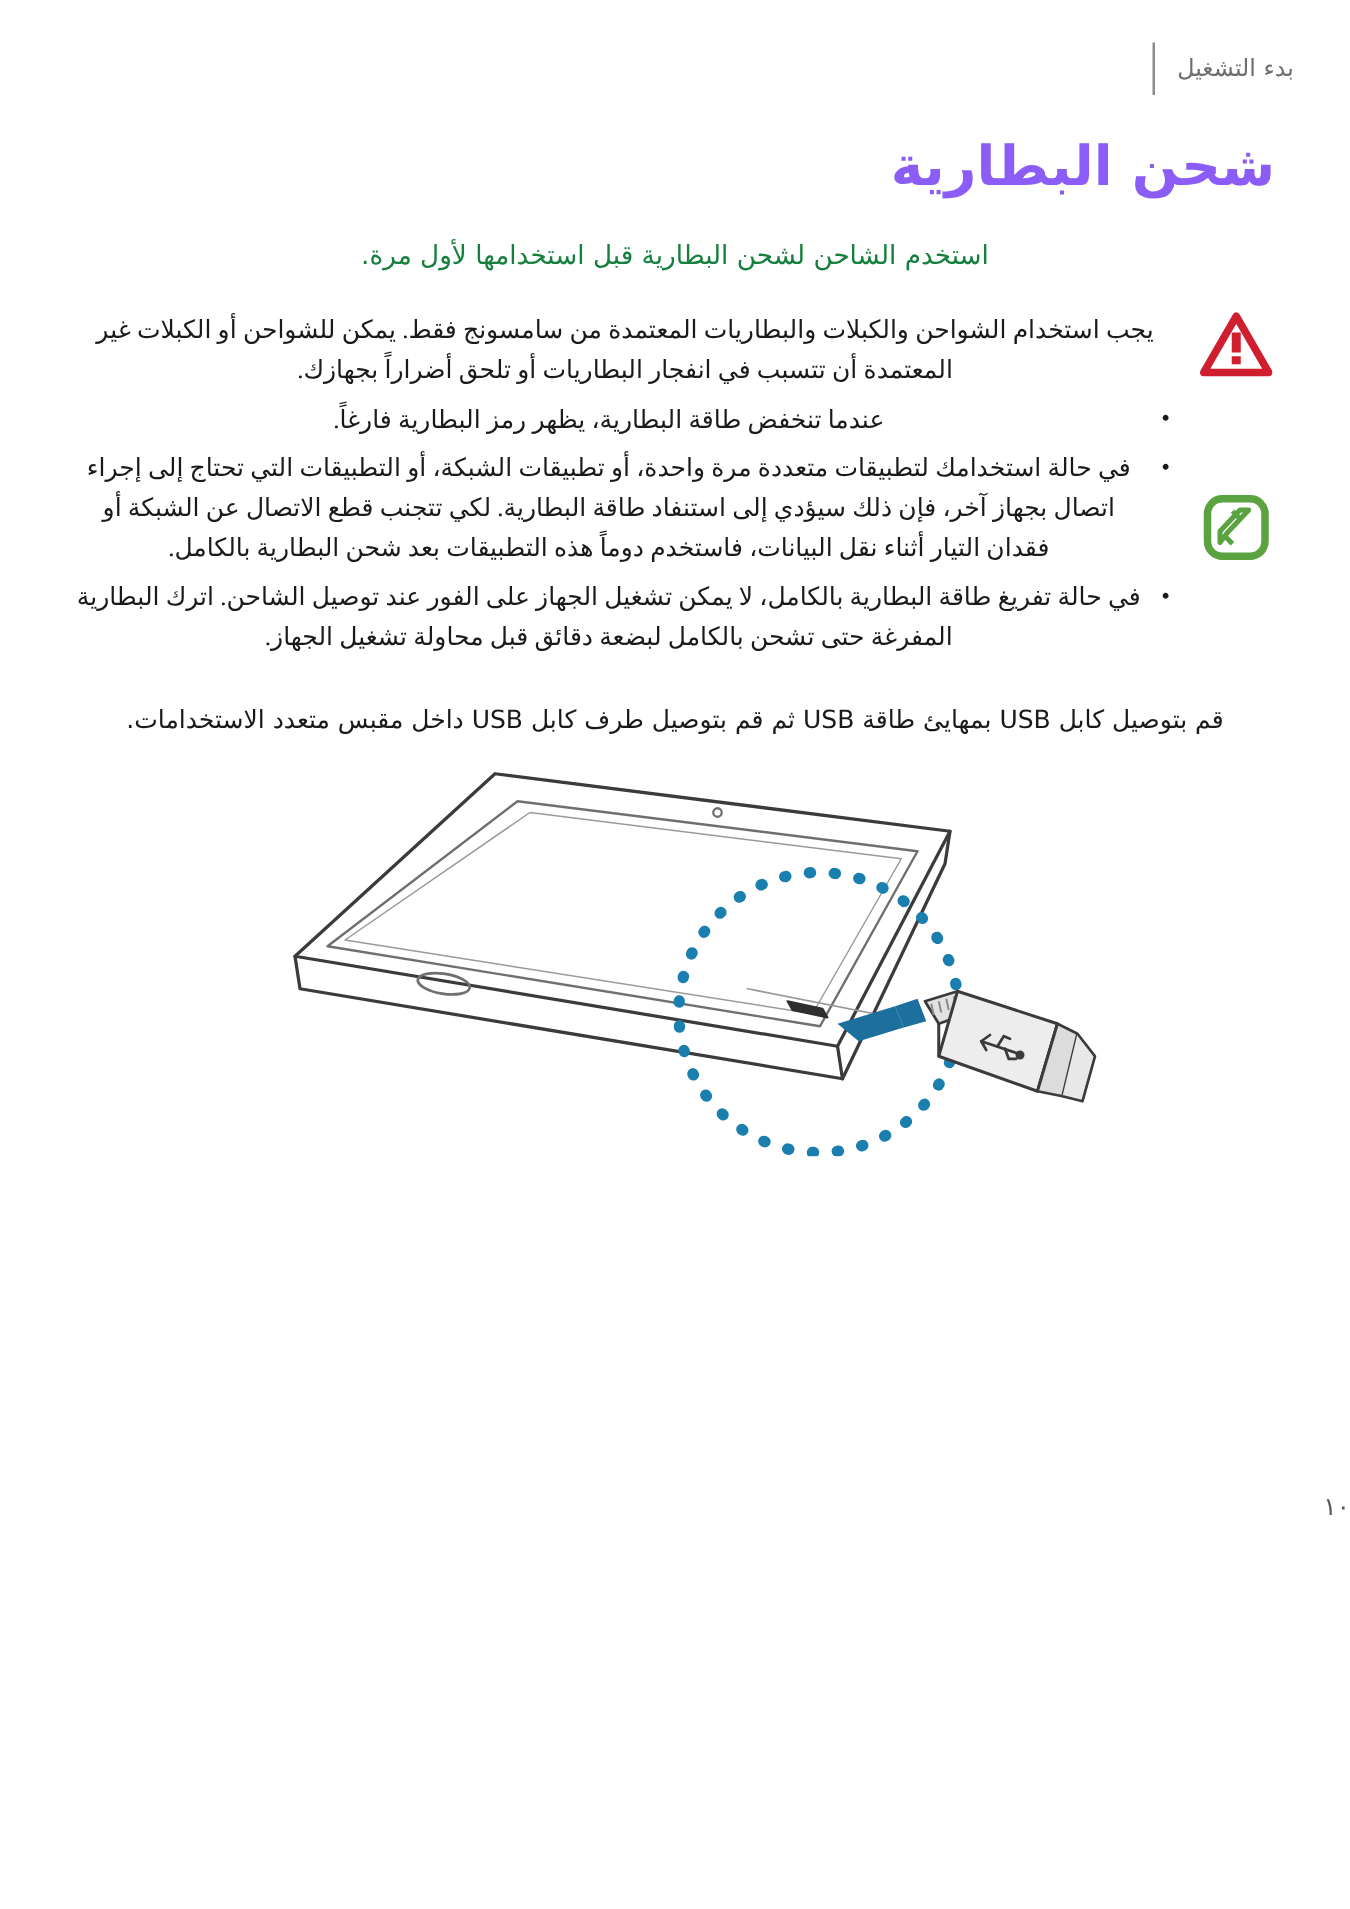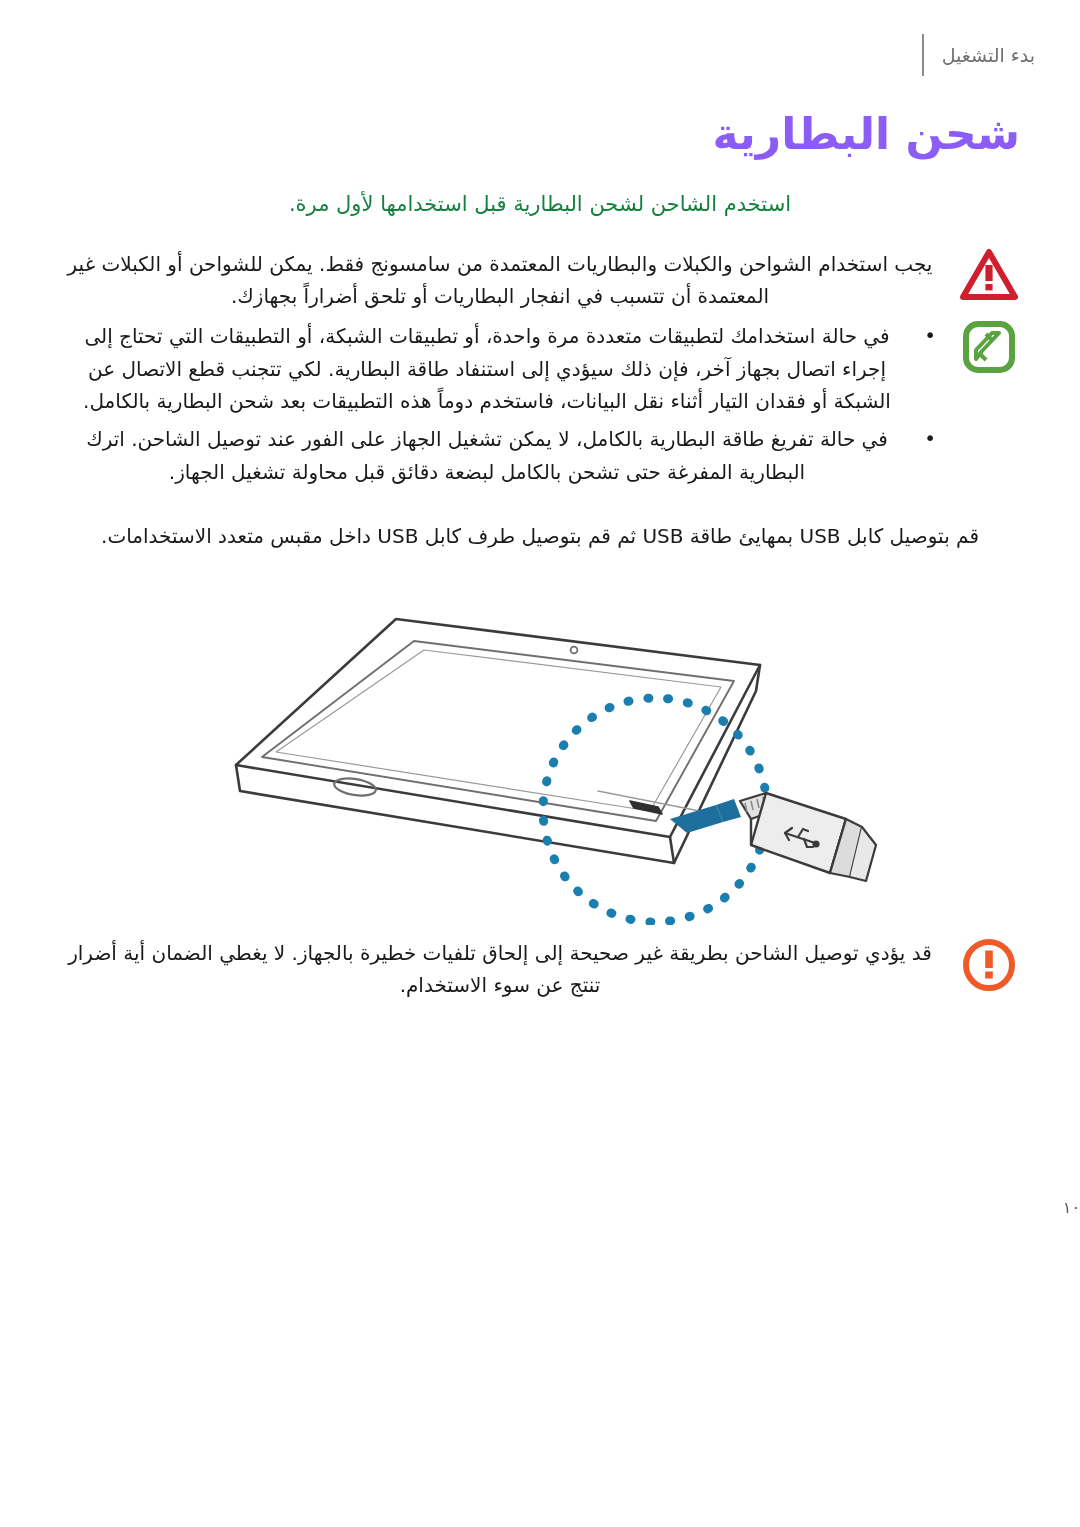--- a/index.html
+++ b/index.html
@@ -68,23 +68,24 @@
     line-height: 1.6;
     text-align: center;
     margin: 0 0 24px 0;
     color: #15803d;
   }
 
   
   .callout {
     display: flex;
     flex-direction: row;
-    align-items: flex-start;
+    align-items: center;
     gap: 18px;
     margin-bottom: 6px;
+    font-family: Liberation Serif, serif;
   }
   .callout-icon {
     flex: 0 0 auto;
     width: 62px;
     height: 62px;
     display: flex;
     align-items: flex-start;
     justify-content: center;
     padding-top: 2px;
   }
@@ -156,21 +157,21 @@
     gap: 18px;
   }
 
   
   .folio {
     position: absolute;
     bottom: 34px;
     left: 0;
     right: 0;
     text-align: right;
-    font-size: 16px;
+    font-size: 20px;
     color: #5a5a5a;
   }
 </style>
 </head>
 <body>
 
 <div class="page">
 
   <div class="header">
     <span class="header-text">بدء التشغيل</span>
@@ -198,20 +199,21 @@
       <div class="callout-icon">
         <svg width="54" height="54" viewBox="0 0 54 54" aria-hidden="true">
           <rect x="4" y="4" width="46" height="46" rx="12" ry="12" fill="none" stroke="#5aa340" stroke-width="6"></rect>
           <path d="M14 39 L14 30 L30 13 L37 13 L20 31 Z" fill="none" stroke="#5aa340" stroke-width="4" stroke-linejoin="round"></path>
           <path d="M24 14 L31 21" fill="none" stroke="#5aa340" stroke-width="4"></path>
           <path d="M17 33 L24 40" fill="none" stroke="#5aa340" stroke-width="4"></path>
         </svg>
       </div>
       <div class="callout-body">
         <ul class="bullets">
+          <li class="single">عندما تنخفض طاقة البطارية، يظهر رمز البطارية فارغاً.</li>
           <li>في حالة استخدامك لتطبيقات متعددة مرة واحدة، أو تطبيقات الشبكة، أو التطبيقات التي تحتاج إلى إجراء اتصال بجهاز آخر، فإن ذلك سيؤدي إلى استنفاد طاقة البطارية. لكي تتجنب قطع الاتصال عن الشبكة أو فقدان التيار أثناء نقل البيانات، فاستخدم دوماً هذه التطبيقات بعد شحن البطارية بالكامل.</li>
           <li>في حالة تفريغ طاقة البطارية بالكامل، لا يمكن تشغيل الجهاز على الفور عند توصيل الشاحن. اترك البطارية المفرغة حتى تشحن بالكامل لبضعة دقائق قبل محاولة تشغيل الجهاز.</li>
         </ul>
       </div>
     </div>
 
     <p class="usb-line">قم بتوصيل كابل USB بمهايئ طاقة USB ثم قم بتوصيل طرف كابل USB داخل مقبس متعدد الاستخدامات.</p>
   </div>
 
   <div class="illustration">
@@ -259,26 +261,16 @@
           <path d="M604 234 L607 242 L613 242"></path>
         </g>
         <circle cx="616" cy="239" r="3.6" fill="#3b3b3b"></circle>
 
         <path d="M630 268 L646 214 L662 222 L650 272 Z" fill="#dcdcdc" stroke="#3b3b3b" stroke-width="2.2" stroke-linejoin="round"></path>
         <path d="M650 272 L666 276 L676 240 L662 222" fill="#e8e8e8" stroke="#3b3b3b" stroke-width="2.2" stroke-linejoin="round"></path>
       </g>
     </svg>
   </div>
 
-  <div class="bottom-callout">
-    <div class="callout-icon">
-      <svg width="56" height="56" viewBox="0 0 56 56" aria-hidden="true">
-        <circle cx="28" cy="28" r="23" fill="none" stroke="#f05a28" stroke-width="6"></circle>
-        <rect x="24.2" y="13.5" width="7.6" height="17.5" fill="#f05a28"></rect>
-        <rect x="24.2" y="34.5" width="7.6" height="7" fill="#f05a28"></rect>
-      </svg>
-    </div>
-    <div class="callout-body justify">قد يؤدي توصيل الشاحن بطريقة غير صحيحة إلى إلحاق تلفيات خطيرة بالجهاز. لا يغطي الضمان أية أضرار تنتج عن سوء الاستخدام.</div>
-  </div>
 
   <div class="folio">١٠</div>
 
 </div>
 
 </body></html>

